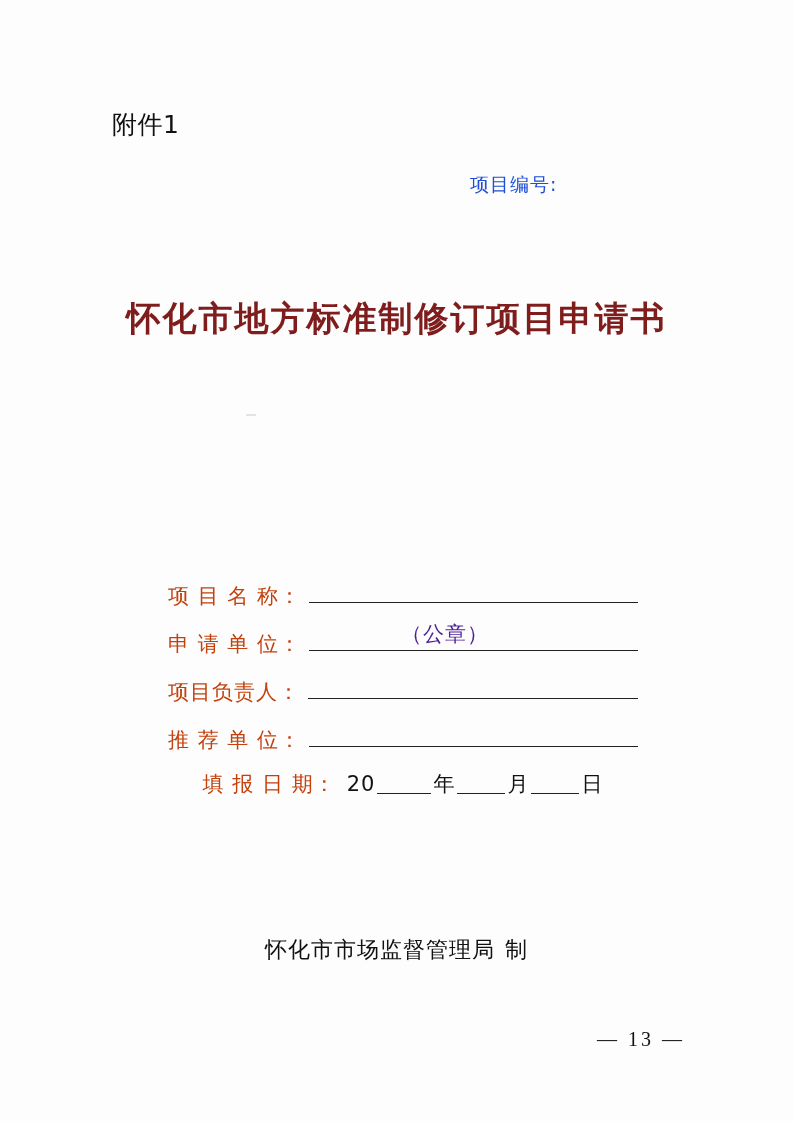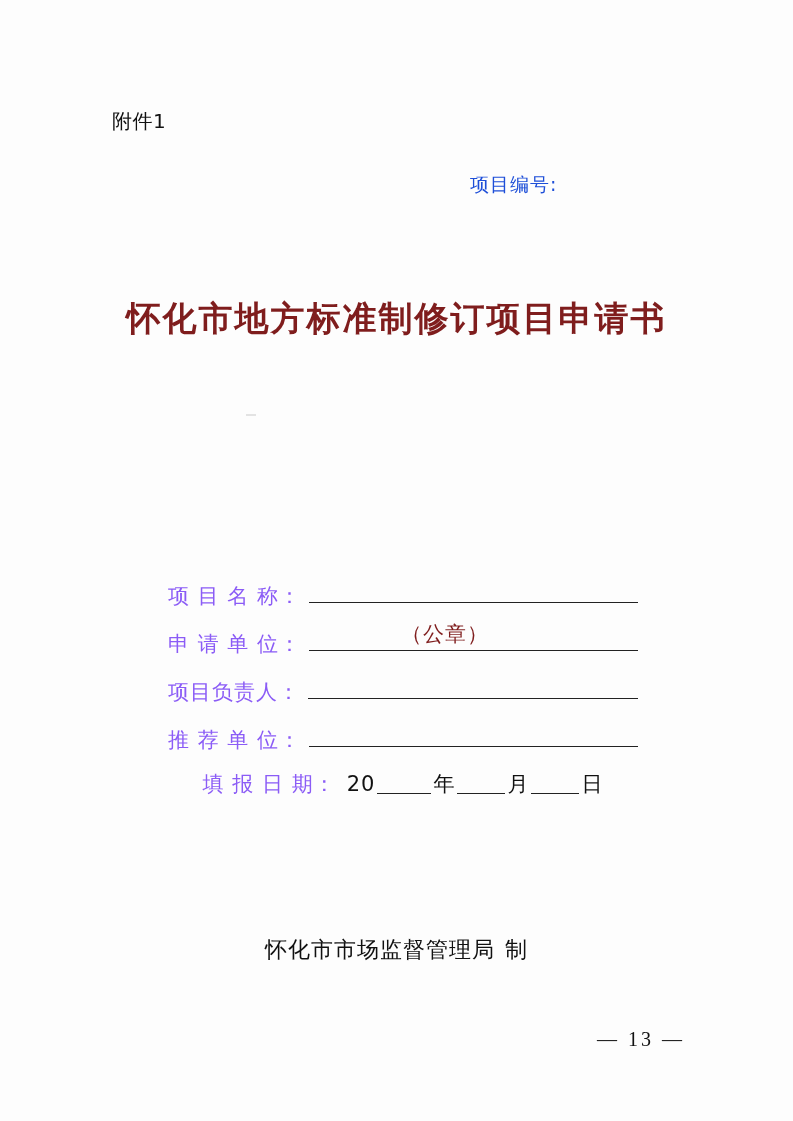--- a/index.html
+++ b/index.html
@@ -19,21 +19,21 @@
     position: absolute;
     inset: 0;
     background: #fdfdfd;
   }
   
   .attachment-label {
     position: absolute;
     left: 112px;
     top: 108px;
     font-family: "DejaVu Sans", sans-serif;
-    font-size: 20px;
+    font-size: 25px;
     letter-spacing: 0.5px;
     color: #111;
   }
   
   .project-no {
     position: absolute;
     left: 470px;
     top: 172px;
     font-family: "DejaVu Sans", sans-serif;
     font-size: 19px;
@@ -63,37 +63,37 @@
   .field-row {
     display: flex;
     align-items: baseline;
     height: 48px;
   }
   .field-label {
     font-family: "DejaVu Sans", sans-serif;
     font-size: 21px;
     letter-spacing: 1px;
     white-space: nowrap;
-    color: #8b5cf6;
+    color: #c2410c;
   }
   .field-line {
     flex: 1;
     border-bottom: 1.4px solid #222;
     height: 24px;
     margin-left: 8px;
     position: relative;
   }
   .seal-text {
     position: absolute;
     left: 92px;
     bottom: 2px;
     font-family: Liberation Sans, sans-serif;
     font-size: 21px;
     letter-spacing: 1px;
-    color: #7f1d1d;
+    color: #4c1d95;
     background: transparent;
   }
   
   .date-row {
     display: flex;
     align-items: baseline;
     height: 48px;
     justify-content: center;
   }
   .date-value {

